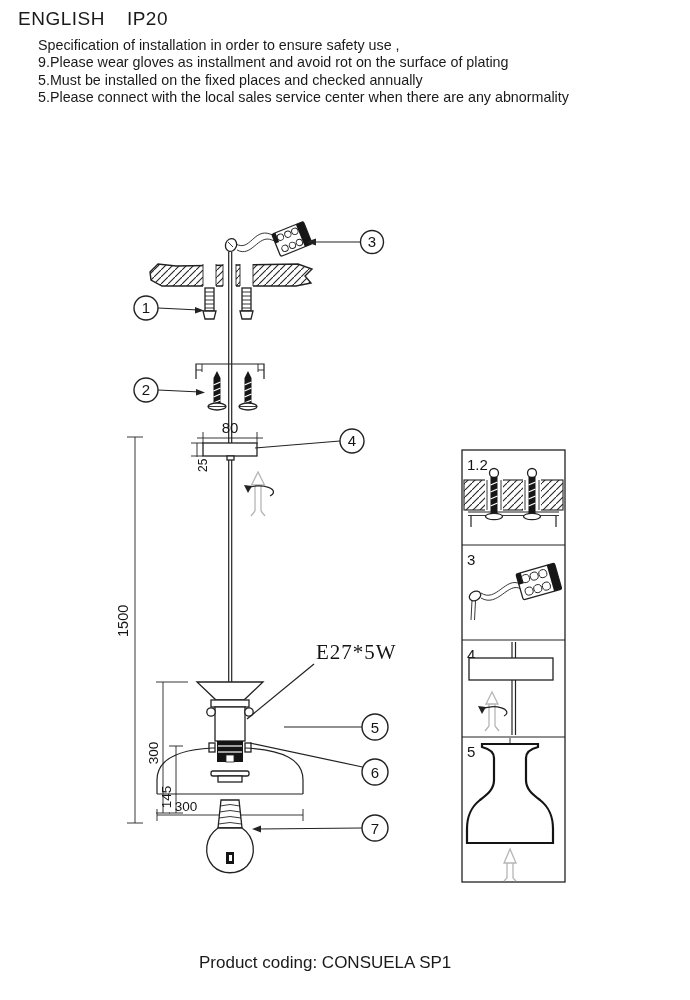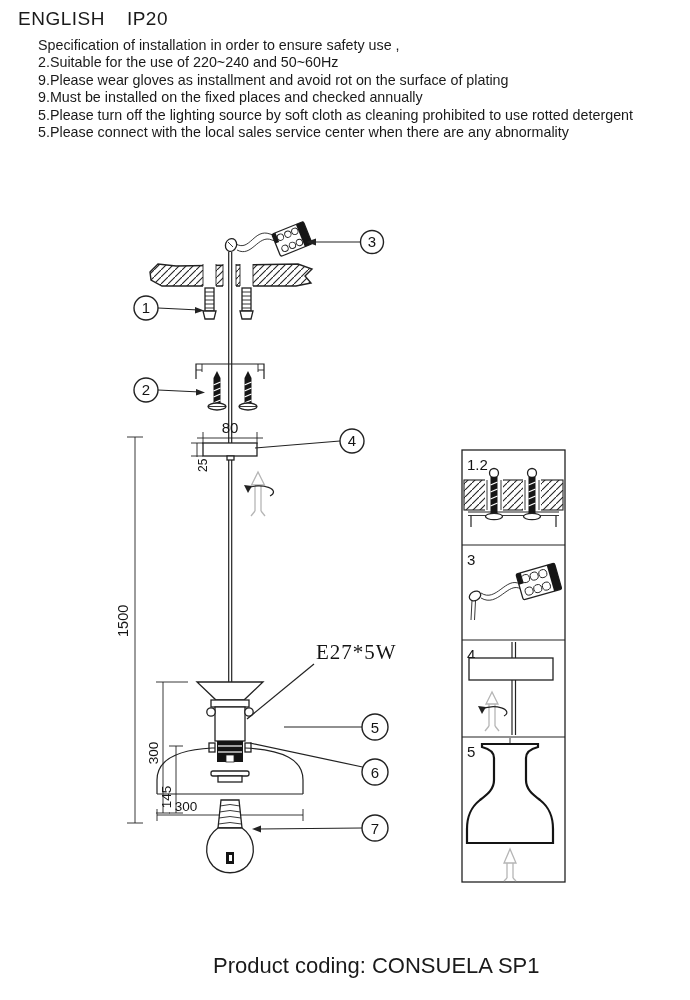--- a/index.html
+++ b/index.html
@@ -3,43 +3,41 @@
 <meta charset="utf-8">
 <style>
   html,body{margin:0;padding:0;}
   body{
     width:690px;height:1000px;position:relative;background:#ffffff;
     font-family:"Liberation Sans", sans-serif;color:#1a1a1a;overflow:hidden;
   }
   .title{position:absolute;left:18px;top:8px;font-size:19px;letter-spacing:.5px;}
   .title .gap{display:inline-block;width:22px;}
   .spec{position:absolute;left:18px;top:37px;font-size:14.3px;line-height:17.4px;white-space:nowrap;margin-left:20px;}
-  .footer{position:absolute;left:213px;top:953px;font-size:22px;}
+  .footer{position:absolute;left:199px;top:953px;font-size:17px;}
   svg text{fill:#141414;}
   .ln{stroke:#222;stroke-width:1.2;fill:none;}
   .thin{stroke:#222;stroke-width:0.9;fill:none;}
   .shape{stroke:#222;stroke-width:1.3;fill:#ffffff;}
   .callout-c{stroke:#222;stroke-width:1.4;fill:#ffffff;}
   .callout-t{font-size:15px;text-anchor:middle;}
   .dim-t{font-size:13.5px;text-anchor:middle;}
   .ghost{stroke:#b5b5b5;stroke-width:1.3;fill:#ffffff;}
 </style>
 </head>
 <body>
 
 <div class="title">
   <span>ENGLISH</span><span class="gap"></span><span>IP20</span>
 </div>
 
 <div class="spec">
   <div>Specification of installation in order to ensure safety use ,</div>
-  <div>2.Suitable for the use of 220~240 and 50~60Hz</div>
   <div>9.Please wear gloves as installment and avoid rot on the surface of plating</div>
-  <div>9.Must be installed on the fixed places and checked annually</div>
-  <div>5.Please turn off the lighting source by soft cloth as cleaning prohibited to use rotted detergent</div>
+  <div>5.Must be installed on the fixed places and checked annually</div>
   <div>5.Please connect with the local sales service center when there are any abnormality</div>
 </div>
 
 <svg style="position:absolute;left:0;top:200px;" width="460" height="690" viewBox="0 0 460 690">
   <defs>
     <pattern id="hatch" patternUnits="userSpaceOnUse" width="7" height="7">
       <line x1="0" y1="7" x2="7" y2="0" stroke="#222" stroke-width="1.1"></line>
     </pattern>
   </defs>
 

